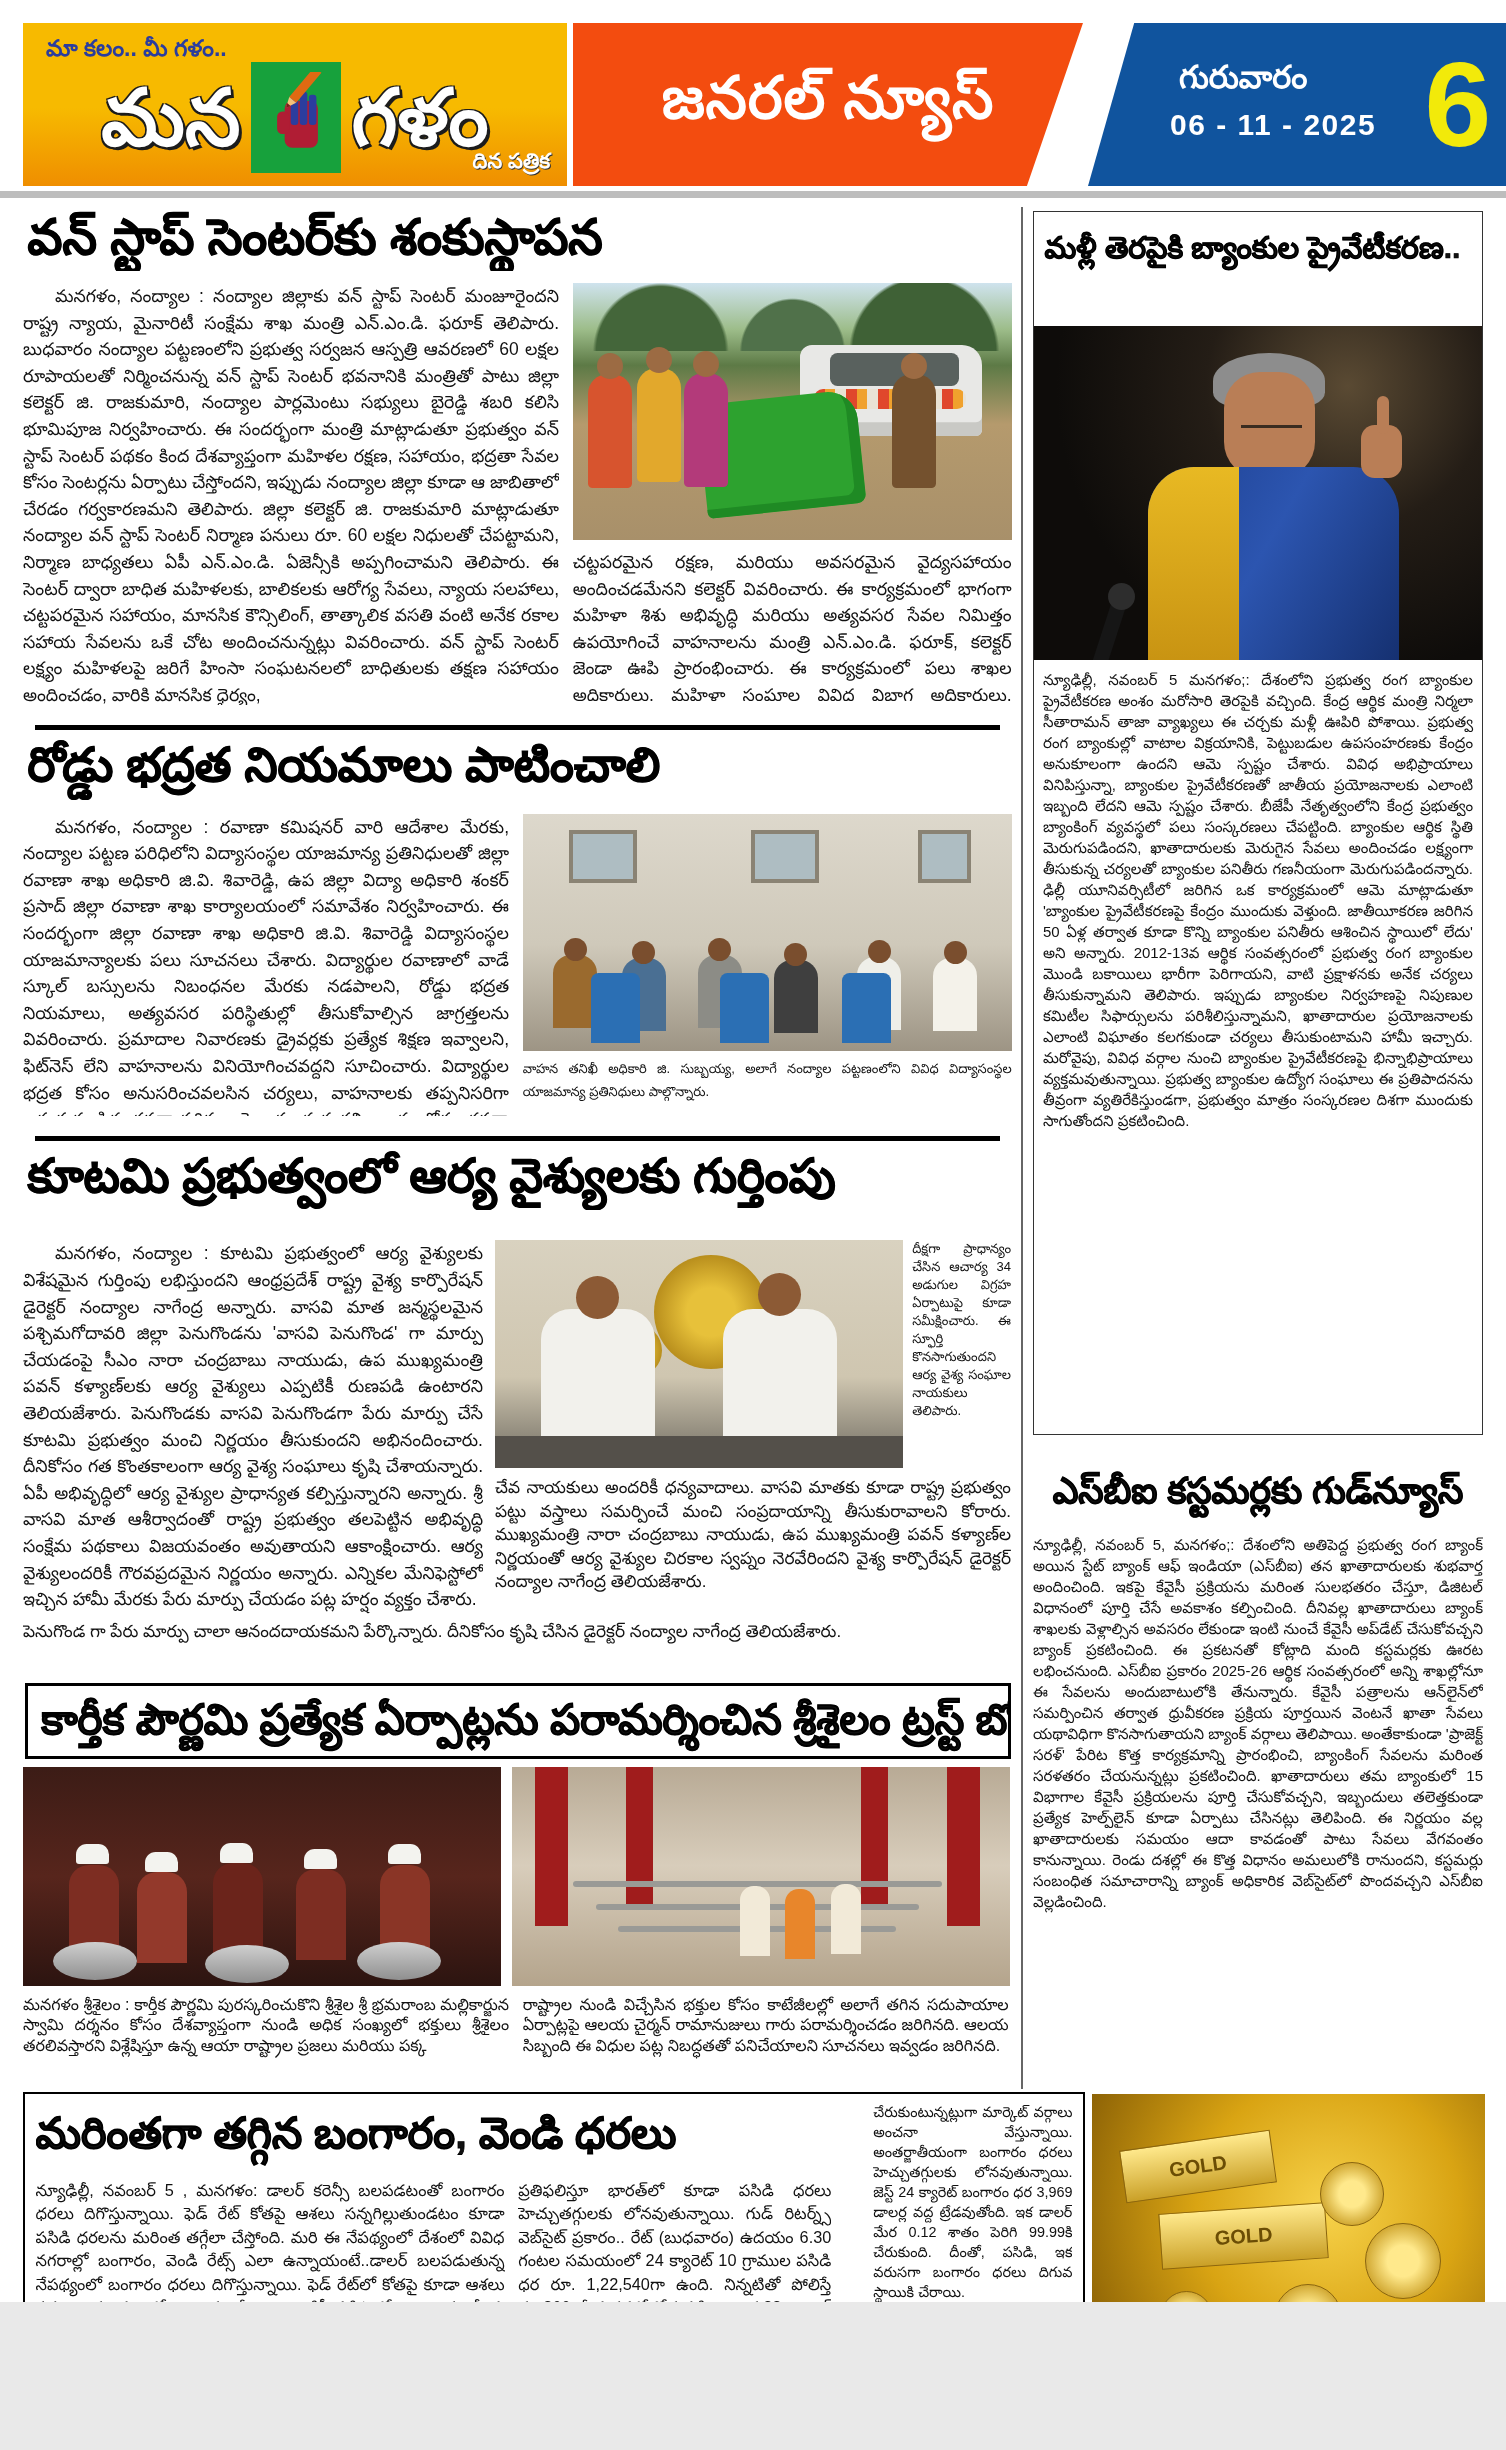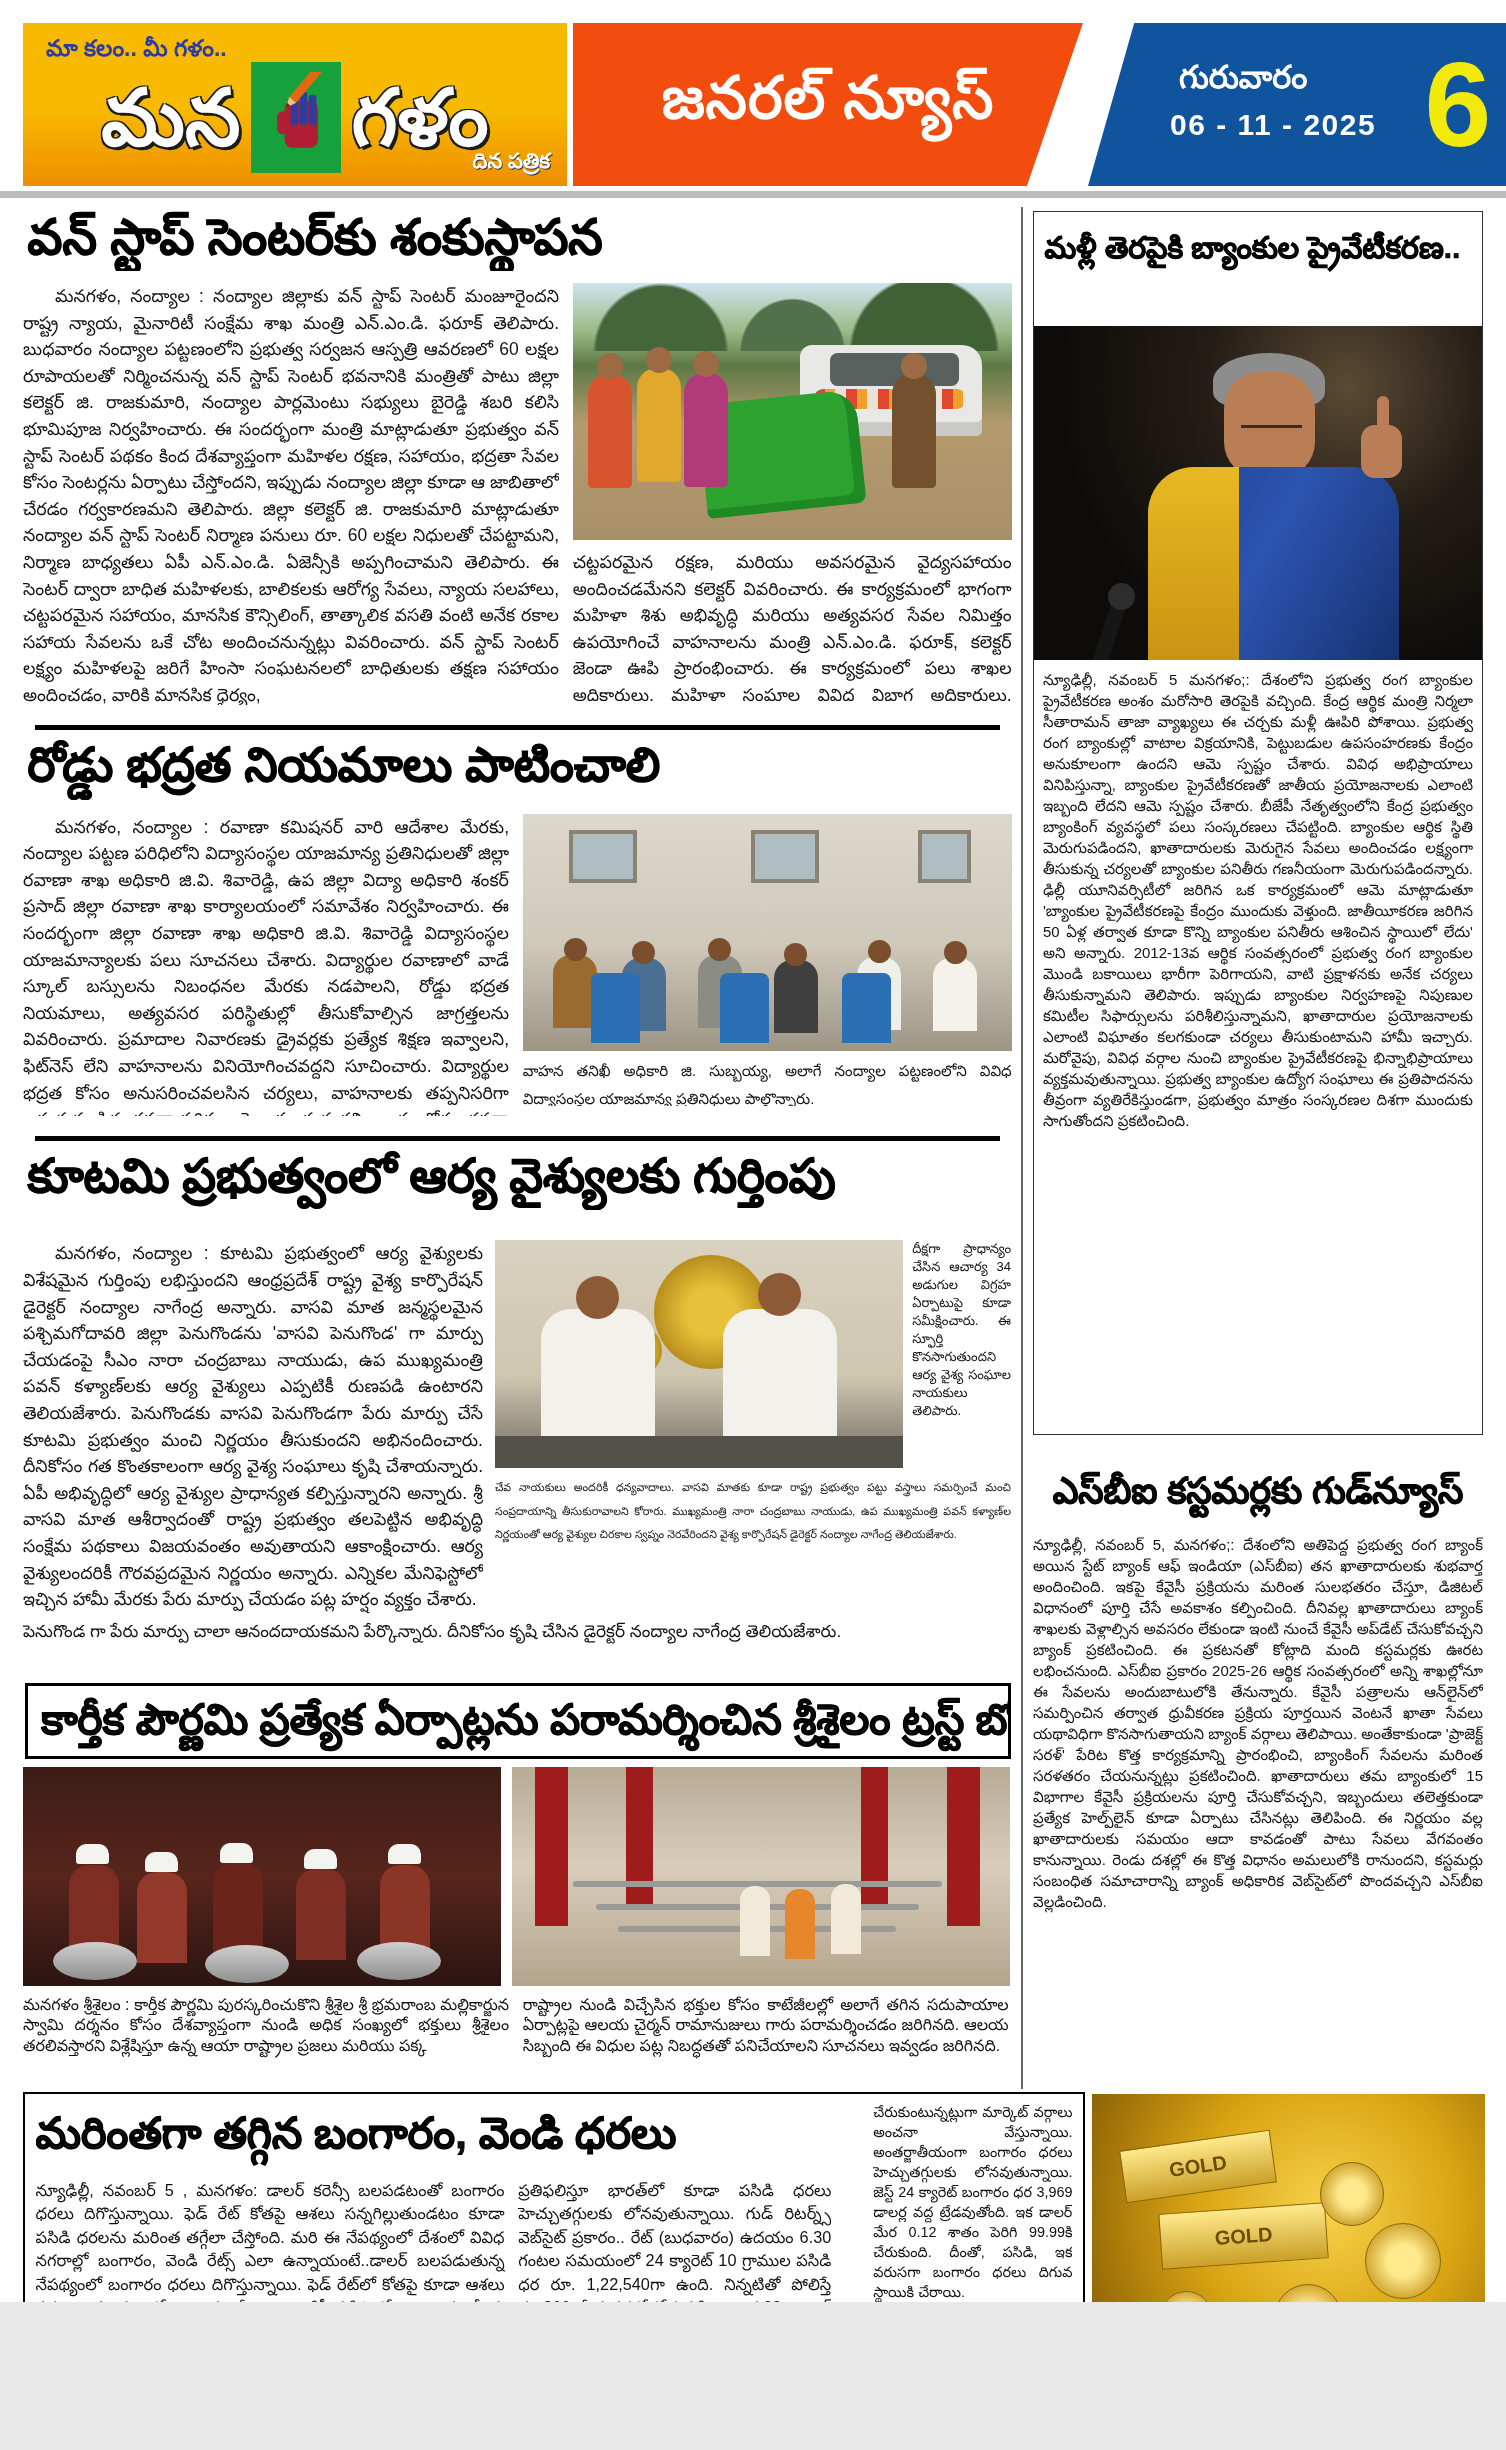--- a/index.html
+++ b/index.html
@@ -41,29 +41,29 @@
   .indent{text-indent:32px;}
 
   .a1-content{display:flex;gap:13.7px;margin-top:12px;height:422px;overflow:hidden;}
   .a1-left{width:536px;height:422px;}
   .a1-right{width:439px;}
   .a1-right-text{margin-top:9px;height:152px;}
 
   .a2-content{display:flex;gap:13.7px;margin-top:13.7px;height:302px;overflow:hidden;}
   .a2-left{width:486px;height:302px;}
   .a2-right{width:489px;}
-  .caption{font-size:15px;line-height:28px;text-align:justify;overflow:hidden;}
+  .caption{font-size:13px;line-height:23px;text-align:justify;overflow:hidden;}
   .a2-caption{margin-top:6px;height:49px;}
 
   .a3-content{display:flex;gap:12px;margin-top:30px;height:374px;overflow:hidden;}
   .a3-left{width:460px;height:374px;}
   .a3-mid{width:516px;}
   .a3-photo-row{display:flex;gap:9px;}
   .a3-note{width:99px;font-size:13px;line-height:18px;text-align:justify;overflow:hidden;height:228px;}
-  .a3-caption{margin-top:7.6px;height:134px;font-size:11px;line-height:23.5px;}
+  .a3-caption{margin-top:7.6px;height:134px;font-size:17px;line-height:23.5px;}
   .a3-footer{margin-top:4.6px;height:52px;font-size:17px;line-height:25px;text-align:justify;overflow:hidden;}
 
   .a4-headbox{margin:12px 1.5px 0 1.5px;border:3px solid #000;padding:9px 13.7px;height:76px;overflow:hidden;}
   .a4-headline{font-size:42px;font-weight:900;-webkit-text-stroke:0.8px #000;line-height:1.2;white-space:nowrap;}
   .a4-photos{display:flex;gap:10.6px;margin-top:7.6px;}
   .a4-text{display:flex;gap:13.7px;margin-top:9px;height:100px;overflow:hidden;}
   .a4-text>div{width:486px;font-size:16px;line-height:20.5px;text-align:justify;overflow:hidden;}
 
   
   .photo{position:relative;overflow:hidden;background:#888;}

